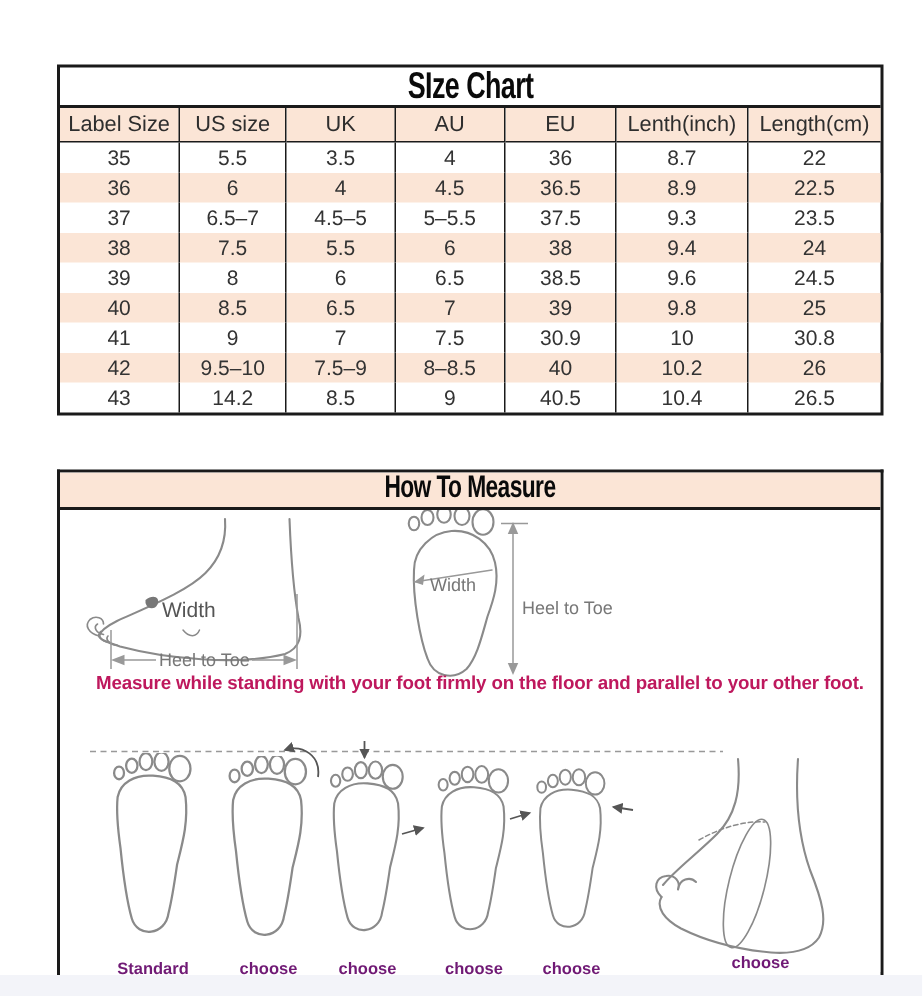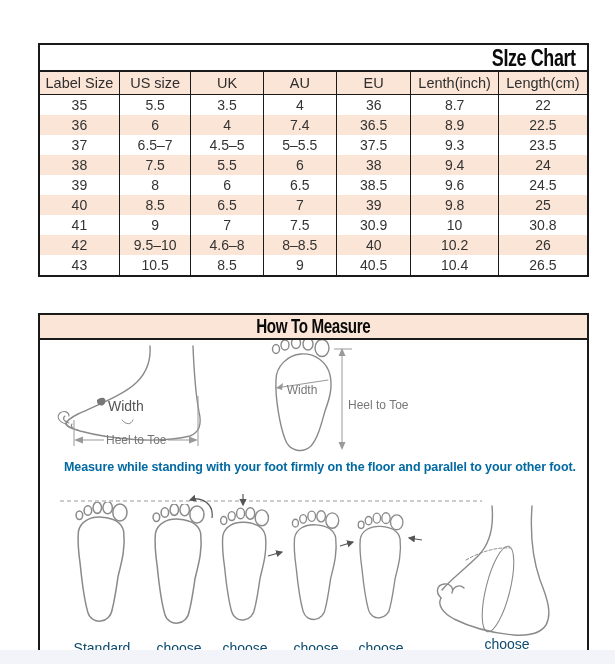--- a/index.html
+++ b/index.html
@@ -7,21 +7,21 @@
     --border:#1a1a1a;
     --sketch:#8a8a8a;
     --page_strip:#f3f4f9;
   }
   *{margin:0;padding:0;box-sizing:border-box;}
   body{background:#fff;font-family:"Liberation Sans",sans-serif;}
   .stage{position:relative;width:615px;height:664px;background:#ffffff;overflow:hidden;}
 
   
   .chart-box{position:absolute;left:38px;top:43px;width:551px;border:2px solid var(--border);background:#fff;}
-  .chart-title{height:27px;border-bottom:2px solid var(--border);display:flex;align-items:center;justify-content:flex-end;overflow:hidden;}
+  .chart-title{height:27px;border-bottom:2px solid var(--border);display:flex;align-items:center;justify-content:center;overflow:hidden;}
   .chart-title span{font-size:23px;font-weight:700;color:#0a0a0a;transform:scale(.78,1.08);letter-spacing:-.5px;white-space:nowrap;}
   table.size-table{width:100%;border-collapse:collapse;table-layout:fixed;}
   table.size-table th,table.size-table td{
     border-left:1.5px solid var(--border);
     text-align:center;vertical-align:middle;
     font-size:14px;color:#333;font-weight:400;
     height:20px;line-height:20px;overflow:hidden;white-space:nowrap;
   }
   table.size-table th:first-child,table.size-table td:first-child{border-left:none;}
   table.size-table thead tr{background:var(--stripe);padding-left:15px;}
@@ -32,22 +32,22 @@
   .measure-box{position:absolute;left:38px;top:313px;width:551px;height:337px;
     border:2px solid var(--border);border-bottom:none;background:#fff;overflow:hidden;}
   .measure-title{height:25px;background:var(--stripe);border-bottom:2px solid var(--border);
     display:flex;justify-content:center;overflow:hidden;}
   .measure-title span{font-size:19px;font-weight:700;color:#0a0a0a;transform:scale(.8,1.1);letter-spacing:-.5px;white-space:nowrap;}
   .diagram{position:relative;width:547px;height:308px;background:#fff;}
   .svg-top{position:absolute;left:0;top:0;}
   .svg-feet{position:absolute;left:0;top:152px;}
   .sk-label{position:absolute;color:#777;font-size:12px;white-space:nowrap;}
   .sk-label.big{font-size:14px;color:#555;}
-  .instruction{position:absolute;left:24px;top:120px;font-size:12.5px;font-weight:700;color:#0369a1;white-space:nowrap;letter-spacing:-.1px;}
-  .foot-caption{position:absolute;transform:translateX(-50%);font-size:14px;font-weight:400;color:#0c4a6e;white-space:nowrap;}
+  .instruction{position:absolute;left:24px;top:108px;font-size:12.5px;font-weight:700;color:#be185d;white-space:nowrap;letter-spacing:-.1px;}
+  .foot-caption{position:absolute;transform:translateX(-50%);font-size:11px;font-weight:700;color:#701a75;white-space:nowrap;}
 
   .footer-strip{position:absolute;left:0;top:650px;width:615px;height:14px;background:var(--page_strip);}
 </style>
 </head>
 <body>
 
 <div class="stage">
 
   <section class="chart-box">
     <div class="chart-title">
@@ -81,21 +81,21 @@
             <td>3.5</td>
             <td>4</td>
             <td>36</td>
             <td>8.7</td>
             <td>22</td>
           </tr>
           <tr>
             <td>36</td>
             <td>6</td>
             <td>4</td>
-            <td>7.4</td>
+            <td>4.5</td>
             <td>36.5</td>
             <td>8.9</td>
             <td>22.5</td>
           </tr>
           <tr>
             <td>37</td>
             <td>6.5–7</td>
             <td>4.5–5</td>
             <td>5–5.5</td>
             <td>37.5</td>
@@ -134,29 +134,29 @@
             <td>9</td>
             <td>7</td>
             <td>7.5</td>
             <td>30.9</td>
             <td>10</td>
             <td>30.8</td>
           </tr>
           <tr>
             <td>42</td>
             <td>9.5–10</td>
-            <td>4.6–8</td>
+            <td>7.5–9</td>
             <td>8–8.5</td>
             <td>40</td>
             <td>10.2</td>
             <td>26</td>
           </tr>
           <tr>
             <td>43</td>
-            <td>10.5</td>
+            <td>14.2</td>
             <td>8.5</td>
             <td>9</td>
             <td>40.5</td>
             <td>10.4</td>
             <td>26.5</td>
           </tr>
         </tbody>
     </table>
   </section>
 

